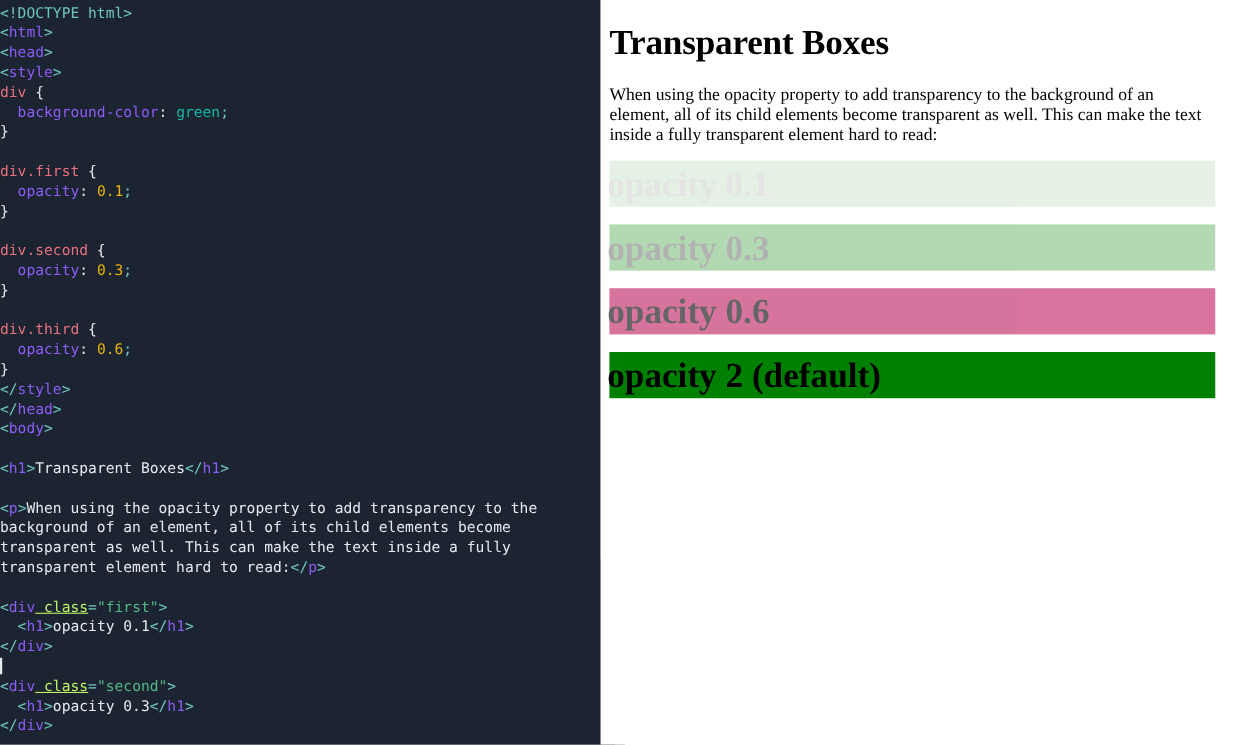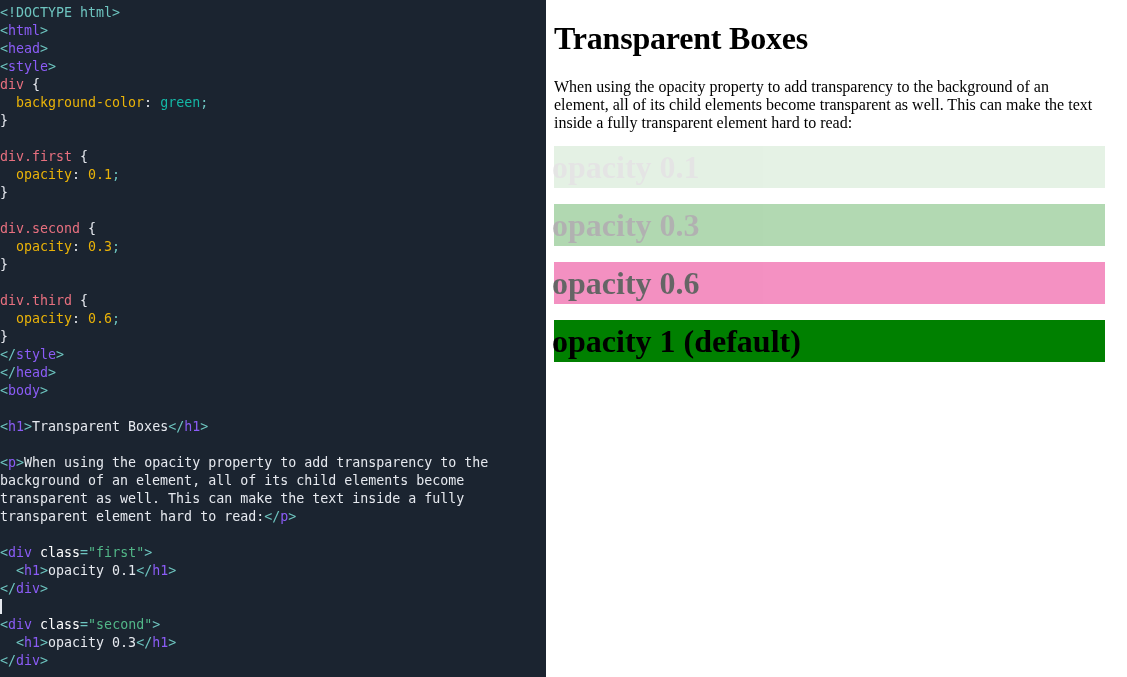--- a/index.html
+++ b/index.html
@@ -41,24 +41,24 @@
     white-space: pre;
     tab-size: 2;
   }
   .code .ln {
     display: block;
     height: 18px;
     padding-left: 0;
   }
   .pun  { color: #6ec5c0; }   
   .tag  { color: #8b5cf6; }   
-  .att  { color: #ffffff; }   
+  .att  { color: #bef264; text-decoration: underline; }   
   .str  { color: #52b788; }   
   .sel  { color: #e8707f; }   
-  .prop { color: #eab308; }   
+  .prop { color: #8b5cf6; }   
   .val  { color: #14b8a6; }   
   .num  { color: #eab308; }   
   .brace{ color: #e6e9ef; }
   .txt  { color: #e6e9ef; }
   .semi { color: #6ec5c0; }
 
   .caret {
     display: inline-block;
     width: 2px;
     height: 15px;
@@ -163,24 +163,24 @@
 
       <div class="preview-p">When using the opacity property to add transparency to the background of an element, all of its child elements become transparent as well. This can make the text inside a fully transparent element hard to read:</div>
 
       <div id="boxes-root">
           <div class="op-box" style="background: rgb(0, 128, 0); opacity: 0.1;">
             <div class="box-h1">opacity 0.1</div>
           </div>
           <div class="op-box" style="background: rgb(0, 128, 0); opacity: 0.3;">
             <div class="box-h1">opacity 0.3</div>
           </div>
-          <div class="op-box" style="background: #ec4899; opacity: 0.6;">
+          <div class="op-box" style="background: #be185d; opacity: 0.6;">
             <div class="box-h1">opacity 0.6</div>
           </div>
           <div class="op-box" style="background: rgb(0, 128, 0); opacity: 1;">
-            <div class="box-h1">opacity 1 (default)</div>
+            <div class="box-h1">opacity 2 (default)</div>
           </div>
         </div>
 
     </div>
   </div>
 
 </div>
 
 </body></html>

